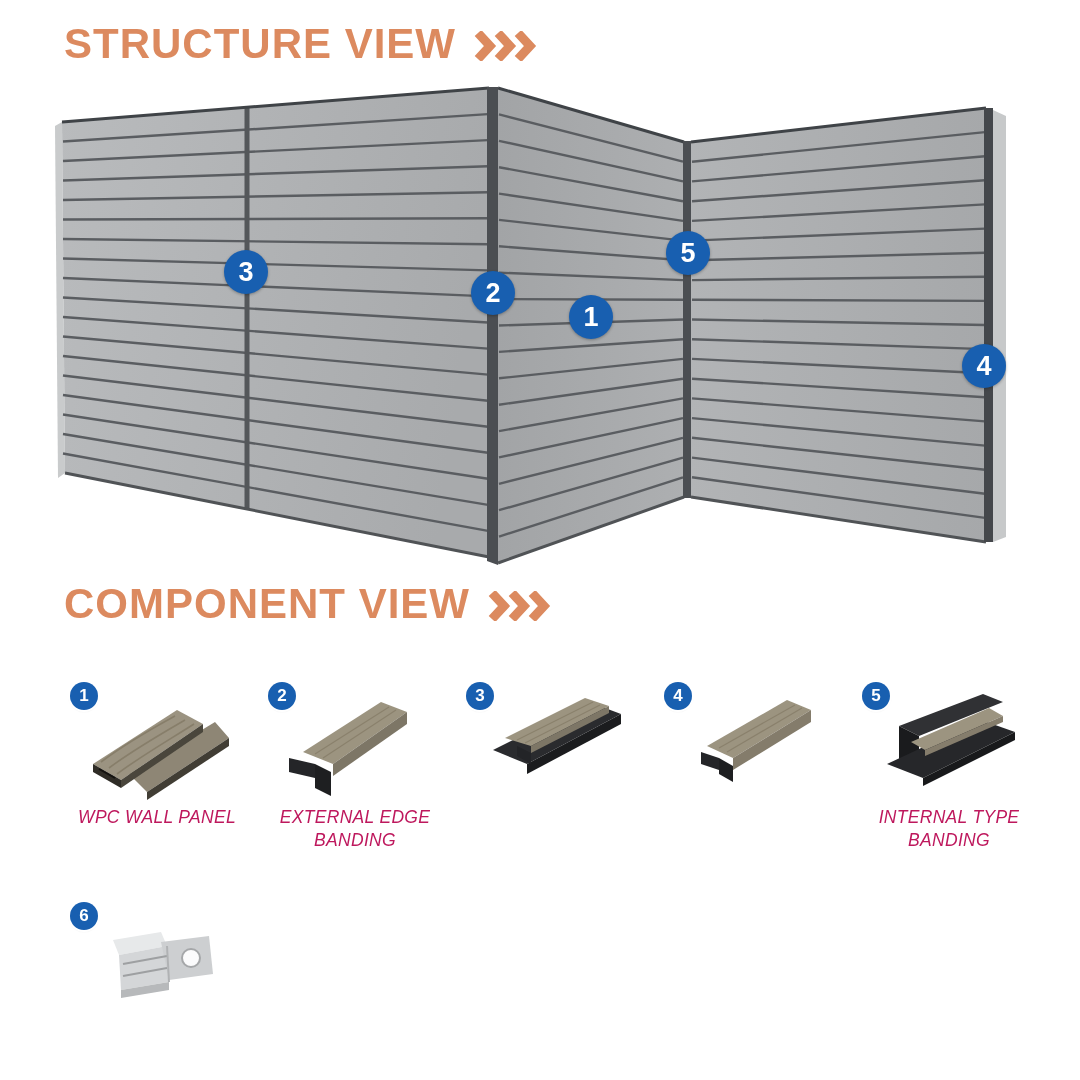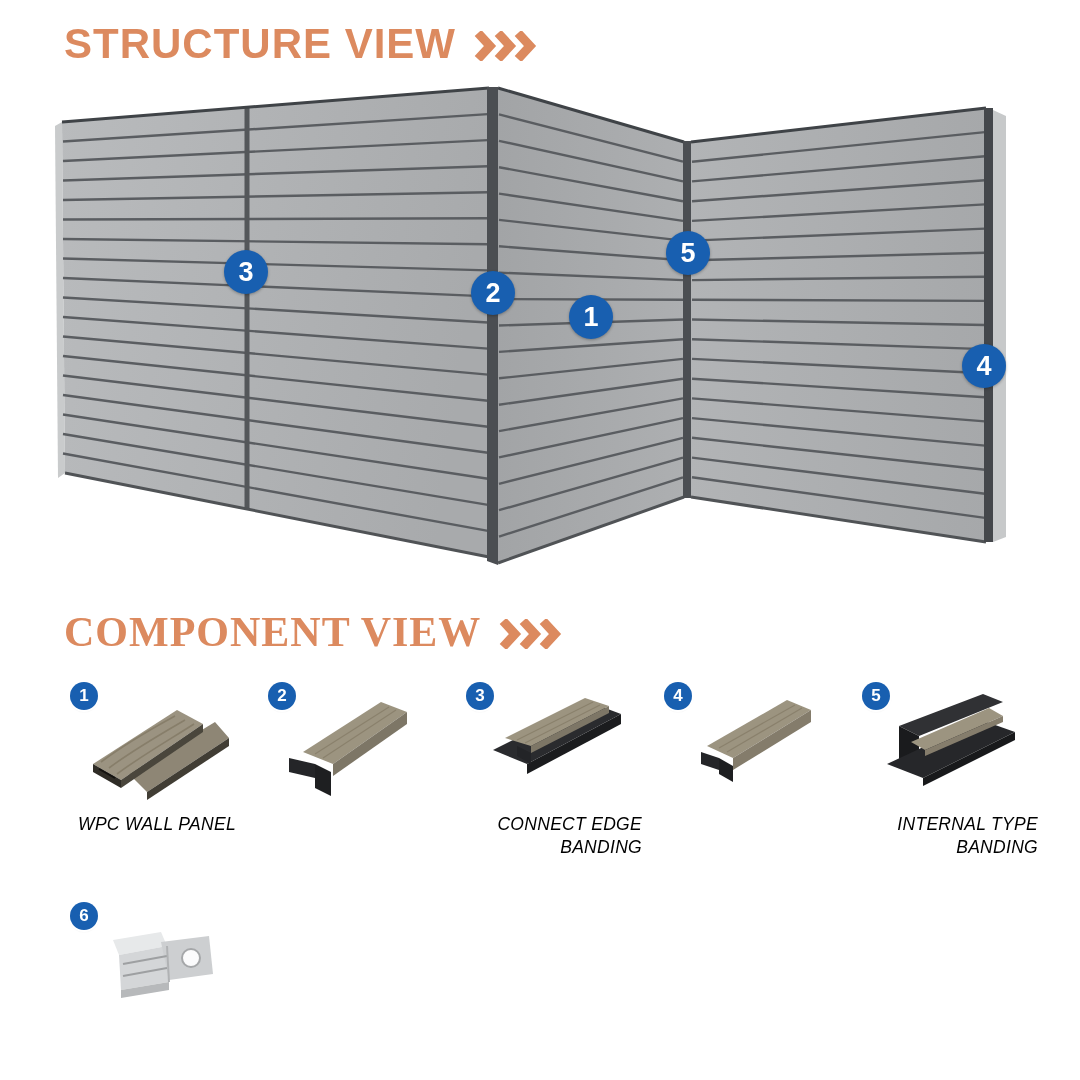--- a/index.html
+++ b/index.html
@@ -3,21 +3,21 @@
 <meta charset="utf-8">
 <style>
   html,body{margin:0;padding:0;background:#ffffff;}
   body{width:1080px;height:1080px;position:relative;overflow:hidden;
        font-family:"Liberation Sans","DejaVu Sans",sans-serif;}
   .page{position:absolute;inset:0;}
 
   
   .section-header{position:absolute;left:64px;display:flex;align-items:center;gap:18px;}
   .h-structure{top:20px;}
-  .h-component{top:608px;font-family:Liberation Serif, serif;}
+  .h-component{top:580px;}
   .section-title{font-size:42px;font-weight:800;letter-spacing:1px;color:#DC8A5F;}
   .chevrons{display:inline-flex;align-items:center;margin-top:4px;}
 
   
   .structure-wrap{position:absolute;left:0;top:85px;width:1080px;height:520px;}
   .structure-wrap svg{position:absolute;left:0;top:0;}
   .marker{position:absolute;width:44px;height:44px;margin-left:-22px;margin-top:-22px;
           border-radius:50%;background:#185FB0;color:#ffffff;font-size:27px;font-weight:700;
           display:flex;align-items:center;justify-content:center;
           box-shadow:0 1px 3px rgba(0,0,0,.30);}
@@ -25,22 +25,22 @@
   
   .comp-row{position:absolute;left:58px;display:flex;}
   .row-1{top:676px;width:990px;}
   .row-2{top:896px;}
   .comp{width:198px;position:relative;display:flex;flex-direction:column;align-items:center;}
   .comp-badge{position:absolute;left:12px;top:6px;width:28px;height:28px;border-radius:50%;
           background:#185FB0;color:#fff;font-size:17px;font-weight:700;
           display:flex;align-items:center;justify-content:center;
           box-shadow:0 0 0 2px #ffffff,0 1px 2px rgba(0,0,0,.25);}
   .comp-thumb{width:160px;height:120px;margin-top:6px;}
-  .comp-label{margin-top:11px;font-style:italic;font-size:17.5px;line-height:1.3;
-          color:#000000;text-align:right;max-width:178px;letter-spacing:.3px;}
+  .comp-label{margin-top:4px;font-style:italic;font-size:17.5px;line-height:1.3;
+          color:#be185d;text-align:center;max-width:178px;letter-spacing:.3px;}
 </style>
 </head>
 <body>
 
 <div class="page">
 
   <div class="section-header h-structure">
     <span class="section-title">STRUCTURE VIEW</span>
     <span class="chevrons">
       <svg width="66" height="30" viewBox="0 0 66 30">
@@ -197,36 +197,36 @@
       <svg class="comp-thumb" viewBox="0 0 160 120">
         <polygon points="14,76 40,82 40,96 14,90" fill="#242528"></polygon>
         <polygon points="40,82 56,90 56,114 40,106" fill="#1E1F21"></polygon>
         <polygon points="28,70 106,20 132,30 58,82" fill="#9C9480"></polygon>
         <polygon points="58,82 132,30 132,42 58,94" fill="#7D7666"></polygon>
         <g stroke="#8A816C" stroke-width="1.2" fill="none">
           <path d="M40,72 L114,25"></path>
             <path d="M48,76 L121,28"></path>
         </g>
       </svg>
+      <div class="comp-label">EXTERNAL EDGE BANDING</div>
     </div>
 
     <div class="comp">
       <div class="comp-badge">3</div>
       <svg class="comp-thumb" viewBox="0 0 160 120">
         <polygon points="20,68 116,20 148,32 54,82" fill="#2A2B2E"></polygon>
         <polygon points="54,82 148,32 148,42 54,92" fill="#1B1C1E"></polygon>
         <polygon points="44,64 58,71 58,82 44,74" fill="#232427"></polygon>
         <polygon points="32,56 112,16 136,24 58,64" fill="#9C9480"></polygon>
         <polygon points="58,64 136,24 136,31 58,71" fill="#7D7666"></polygon>
         <g stroke="#8A816C" stroke-width="1.2" fill="none">
           <path d="M44,58 L120,20"></path>
             <path d="M52,61 L127,23"></path>
         </g>
       </svg>
-      <div class="comp-label">CONNECT EDGE BANDING</div>
     </div>
 
     <div class="comp">
       <div class="comp-badge">4</div>
       <svg class="comp-thumb" viewBox="0 0 160 120">
         <polygon points="30,70 48,76 48,88 30,82" fill="#242528"></polygon>
         <polygon points="48,76 62,84 62,100 48,92" fill="#1E1F21"></polygon>
         <polygon points="36,64 116,18 140,28 62,76" fill="#9C9480"></polygon>
         <polygon points="62,76 140,28 140,40 62,88" fill="#847C6B"></polygon>
         <g stroke="#8A816C" stroke-width="1.2" fill="none">

